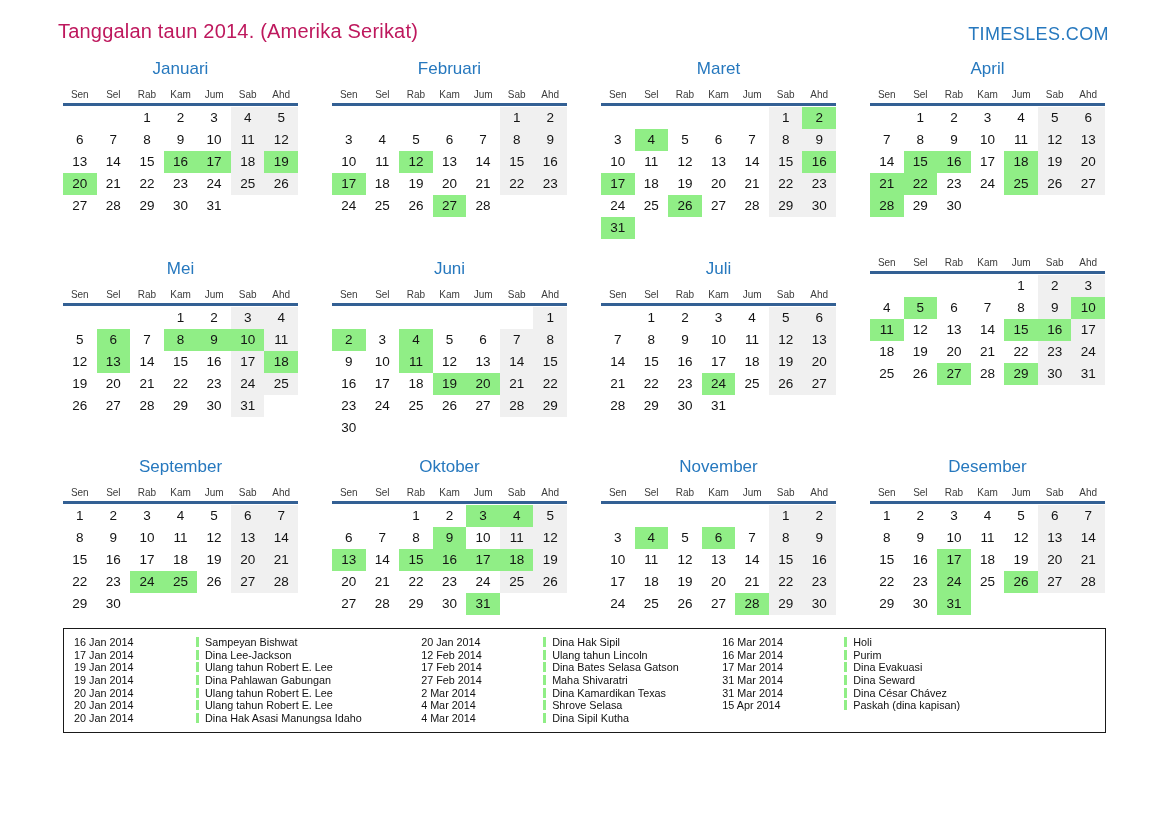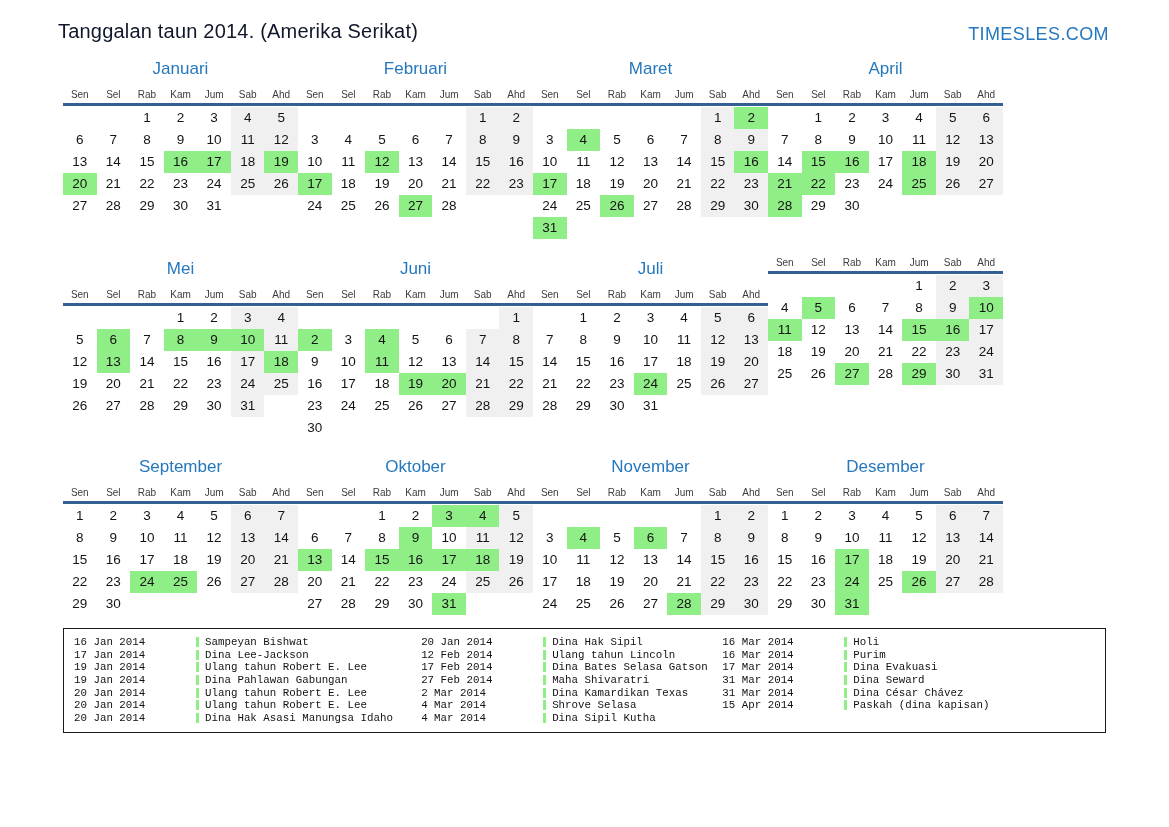--- a/index.html
+++ b/index.html
@@ -6,27 +6,28 @@
   html, body { margin: 0; padding: 0; background: #ffffff; }
   body {
     width: 1169px; height: 827px;
     font-family: "Liberation Sans", "DejaVu Sans", sans-serif;
     color: #1a1a1a; overflow: hidden;
   }
   .header {
     display: flex; justify-content: space-between; align-items: flex-start;
     padding: 20px 60px 0 58px;
   }
-  .page-title { font-size: 20px; color: #0f172a; letter-spacing: 0.2px; }
+  .page-title { font-size: 20px; color: #be185d; letter-spacing: 0.2px; }
   .brand { font-size: 18px; color: var(--blue); letter-spacing: 0.4px; text-decoration: none; margin-top: 4px; }
 
   .months-grid {
     margin: 12px 63px 0 63px;
     display: grid;
     grid-template-columns: repeat(4, 235px);
+    column-gap: 34px;
     grid-template-rows: 200px 198px auto;
   }
   .month { width: 235px; }
   .month-title { text-align: center; color: var(--blue); font-size: 17px; margin: 2px 0 10px 0; }
   .weekday-row { display: flex; margin-bottom: 3px; }
   .wd { flex: 1; text-align: center; font-size: 10px; color: #3c3c3c; }
   .rule { border-top: 3px solid var(--rule); margin-bottom: 1px; }
   .week-row { display: flex; }
   .day-cell {
     flex: 1; height: 22px; line-height: 22px;
@@ -34,21 +35,21 @@
   }
   .we { background: var(--weekend); }
   .hl { background: var(--green); }
 
   .legend {
     margin: 13px 63px 0 63px;
     border: 1.5px solid #1a1a1a;
     padding: 7px 10px 8px 10px;
     display: flex;
   }
-  .lgroup { display: flex; flex-direction: column; font-family: Liberation Mono, monospace; }
+  .lgroup { display: flex; flex-direction: column; }
   .lgroup.g0 { width: 34%; }
   .lgroup.g1 { width: 29.5%; }
   .lgroup.g2 { width: 36.5%; }
   .lrow { display: flex; align-items: center; height: 12.6px; font-size: 10.8px; color: #111; }
   .ldate { width: 122px; flex: none; }
   .lname { display: flex; align-items: center; }
   .tick {
     display: inline-block; width: 3px; height: 10px;
     background: var(--green); margin-right: 6px; flex: none;
   }

